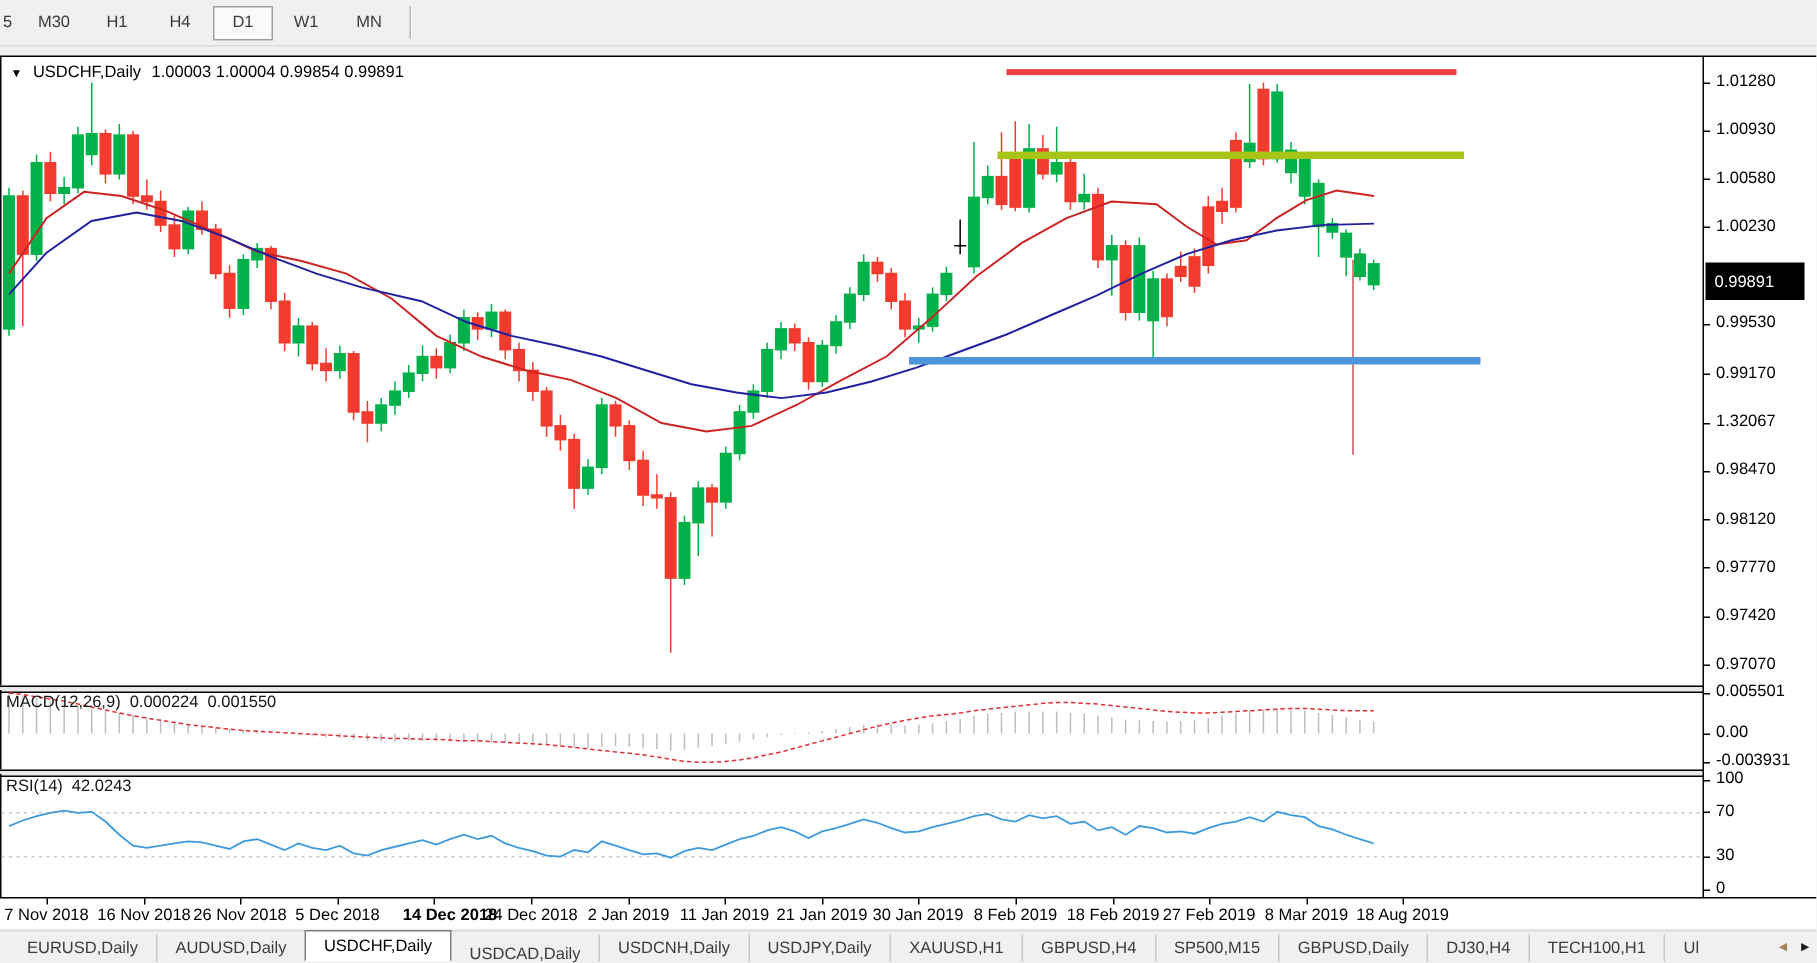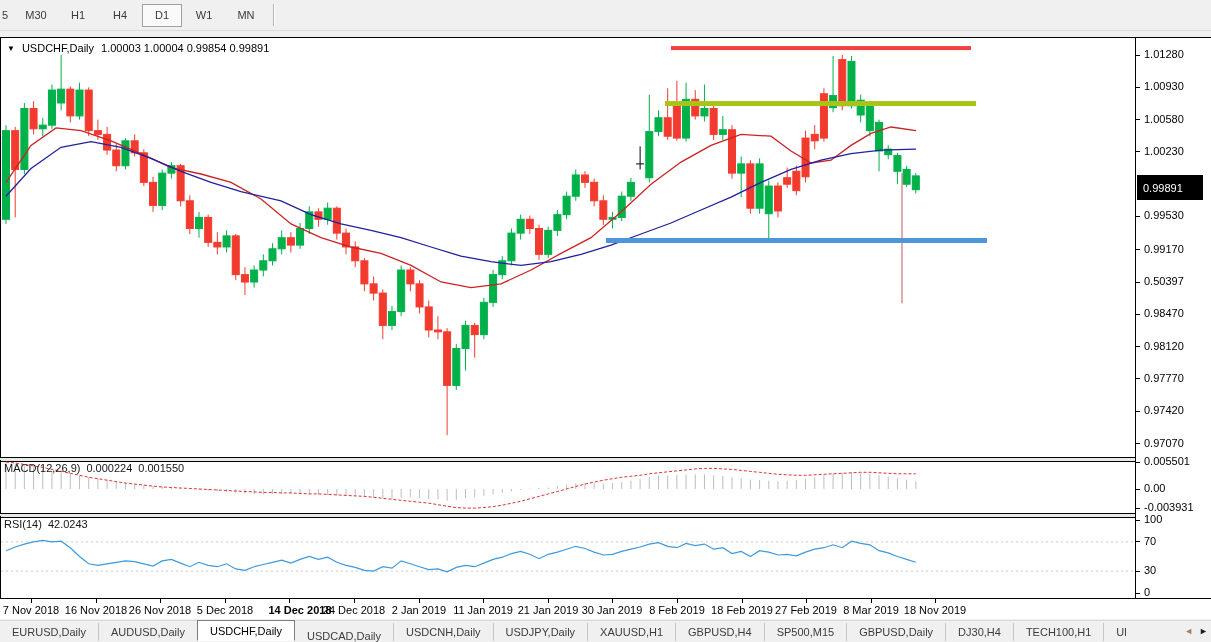--- a/index.html
+++ b/index.html
@@ -34,21 +34,21 @@
   .slabel{position:absolute;left:8px;white-space:nowrap;color:#000;}
   #cur-price{position:absolute;left:1px;width:60px;height:25px;background:#000;color:#fff;
     display:flex;align-items:center;padding-left:6px;}
   
   #title-line{position:absolute;left:7px;top:4px;display:flex;align-items:center;gap:7px;color:#000;}
   #title-caret{font-size:8px;color:#000;}
   #macd-label{position:absolute;left:4px;top:424px;display:flex;gap:6px;color:#151515;}
   #rsi-label{position:absolute;left:4px;top:480px;display:flex;gap:6px;color:#151515;}
   
   #tabbar{position:absolute;left:0;top:620px;width:1211px;height:22px;background:#f0f0f0;
-    display:flex;align-items:center;border-top:1px solid #d9d9d9;box-sizing:border-box;}
+    display:flex;align-items:center;border-top:1px solid #d9d9d9;padding-left:6px;box-sizing:border-box;}
   .tab{padding:3px 12px;color:#3c3c3c;white-space:nowrap;cursor:default;}
   .tab:not(.active){border-left:1px solid #c6c6c6;}
   .tab:first-child{border-left:none;}
   .tab.active{background:#ffffff;border:1px solid #7d7d7d;border-bottom:1px solid #ffffff;
     margin-top:-2px;padding-top:4px;color:#000;}
   .tab.active + .tab{border-left:none;margin-top:9px;}
   #tab-scrolls{position:absolute;right:3px;top:624px;display:flex;gap:6px;align-items:center;}
   #tab-scrolls span{font-size:9px;line-height:14px;}
   #scroll-left{color:#a5835f;}
   #scroll-right{color:#1b1b1b;}
@@ -429,38 +429,38 @@
         <div class="dlabel" style="left: 612px;">30 Jan 2019</div>
         <div class="dtick" style="left: 677px;"></div>
         <div class="dlabel" style="left: 677px;">8 Feb 2019</div>
         <div class="dtick" style="left: 742px;"></div>
         <div class="dlabel" style="left: 742px;">18 Feb 2019</div>
         <div class="dtick" style="left: 806px;"></div>
         <div class="dlabel" style="left: 806px;">27 Feb 2019</div>
         <div class="dtick" style="left: 871px;"></div>
         <div class="dlabel" style="left: 871px;">8 Mar 2019</div>
         <div class="dtick" style="left: 935px;"></div>
-        <div class="dlabel" style="left: 935px;">18 Nov 2019</div>
+        <div class="dlabel" style="left: 935px;">18 Aug 2019</div>
       </div>
     <div id="scale-col">
       <div id="cur-price" style="top: 137.184px;">0.99891</div>
     <div class="stick" style="top: 17px;"></div>
         <div class="slabel" style="top: 10px;">1.01280</div>
         <div class="stick" style="top: 49px;"></div>
         <div class="slabel" style="top: 42.2997px;">1.00930</div>
         <div class="stick" style="top: 81px;"></div>
         <div class="slabel" style="top: 74.5995px;">1.00580</div>
         <div class="stick" style="top: 113px;"></div>
         <div class="slabel" style="top: 106.899px;">1.00230</div>
         <div class="stick" style="top: 178px;"></div>
         <div class="slabel" style="top: 171.499px;">0.99530</div>
         <div class="stick" style="top: 211px;"></div>
         <div class="slabel" style="top: 204.721px;">0.99170</div>
         <div class="stick" style="top: 244px;"></div>
-        <div class="slabel" style="top: 237.021px;">0.50397</div>
+        <div class="slabel" style="top: 237.021px;">1.32067</div>
         <div class="stick" style="top: 276px;"></div>
         <div class="slabel" style="top: 269.321px;">0.98470</div>
         <div class="stick" style="top: 308px;"></div>
         <div class="slabel" style="top: 301.621px;">0.98120</div>
         <div class="stick" style="top: 340px;"></div>
         <div class="slabel" style="top: 333.92px;">0.97770</div>
         <div class="stick" style="top: 373px;"></div>
         <div class="slabel" style="top: 366.22px;">0.97420</div>
         <div class="stick" style="top: 405px;"></div>
         <div class="slabel" style="top: 398.52px;">0.97070</div>

